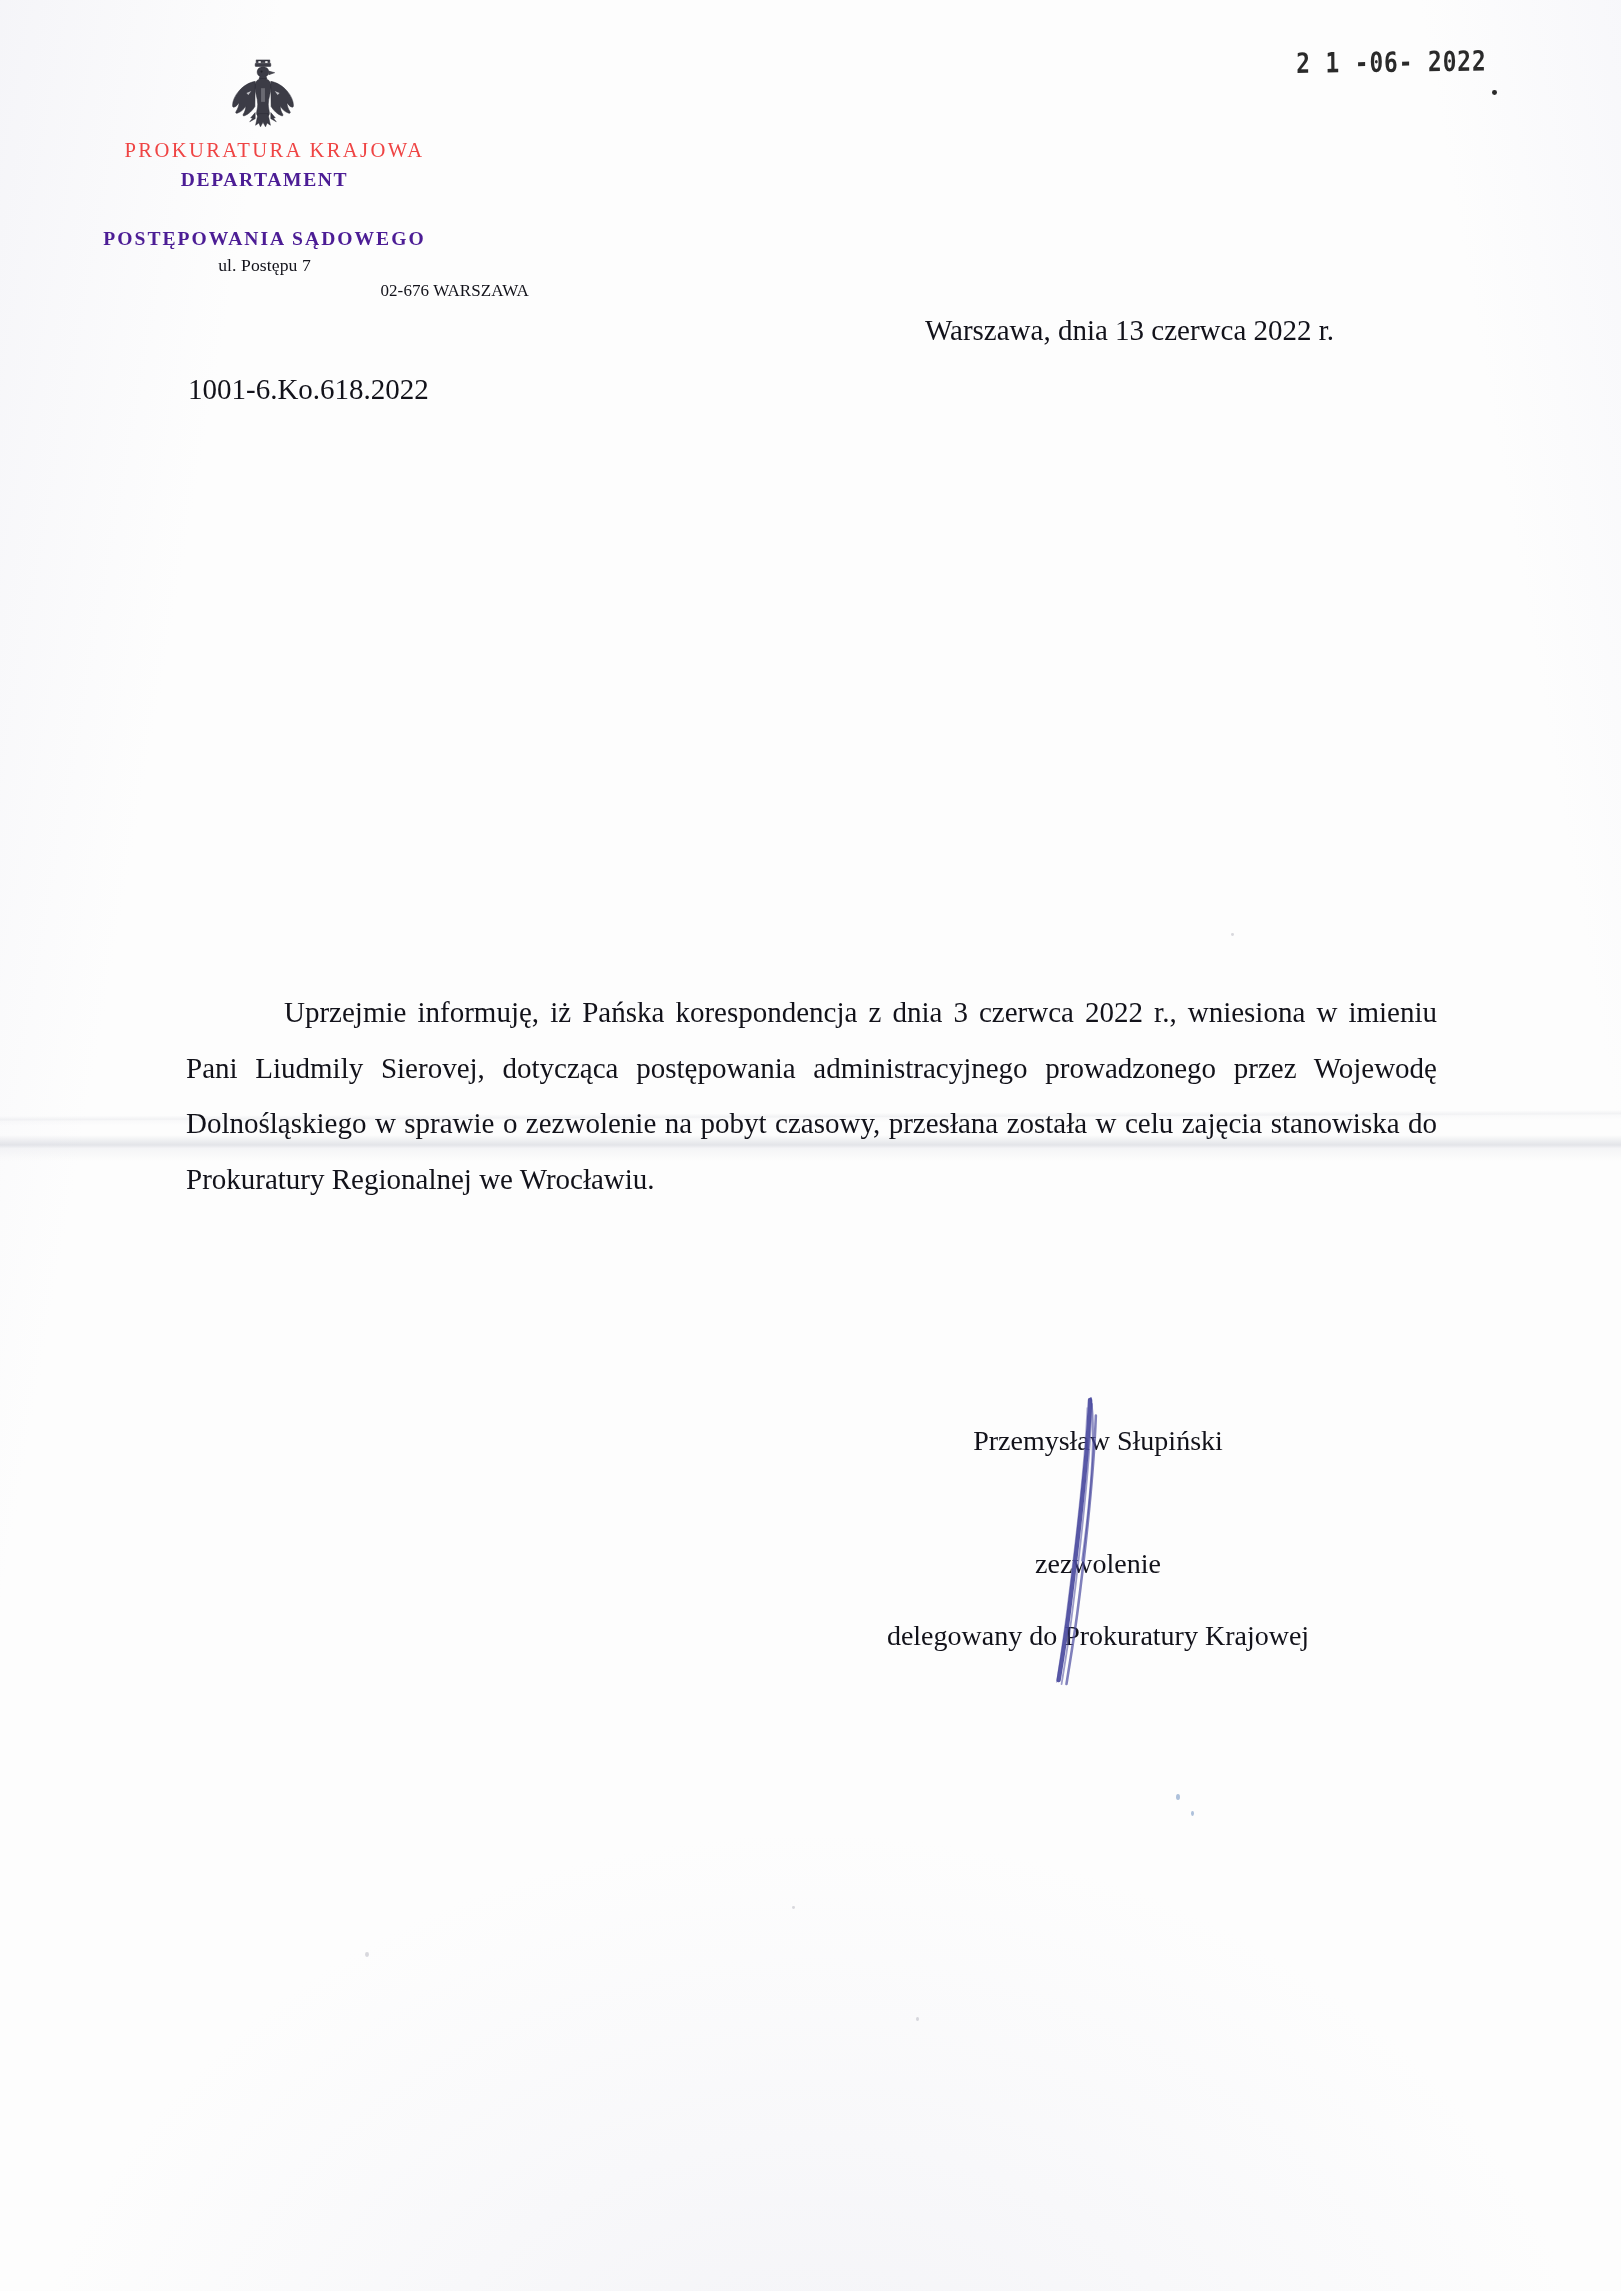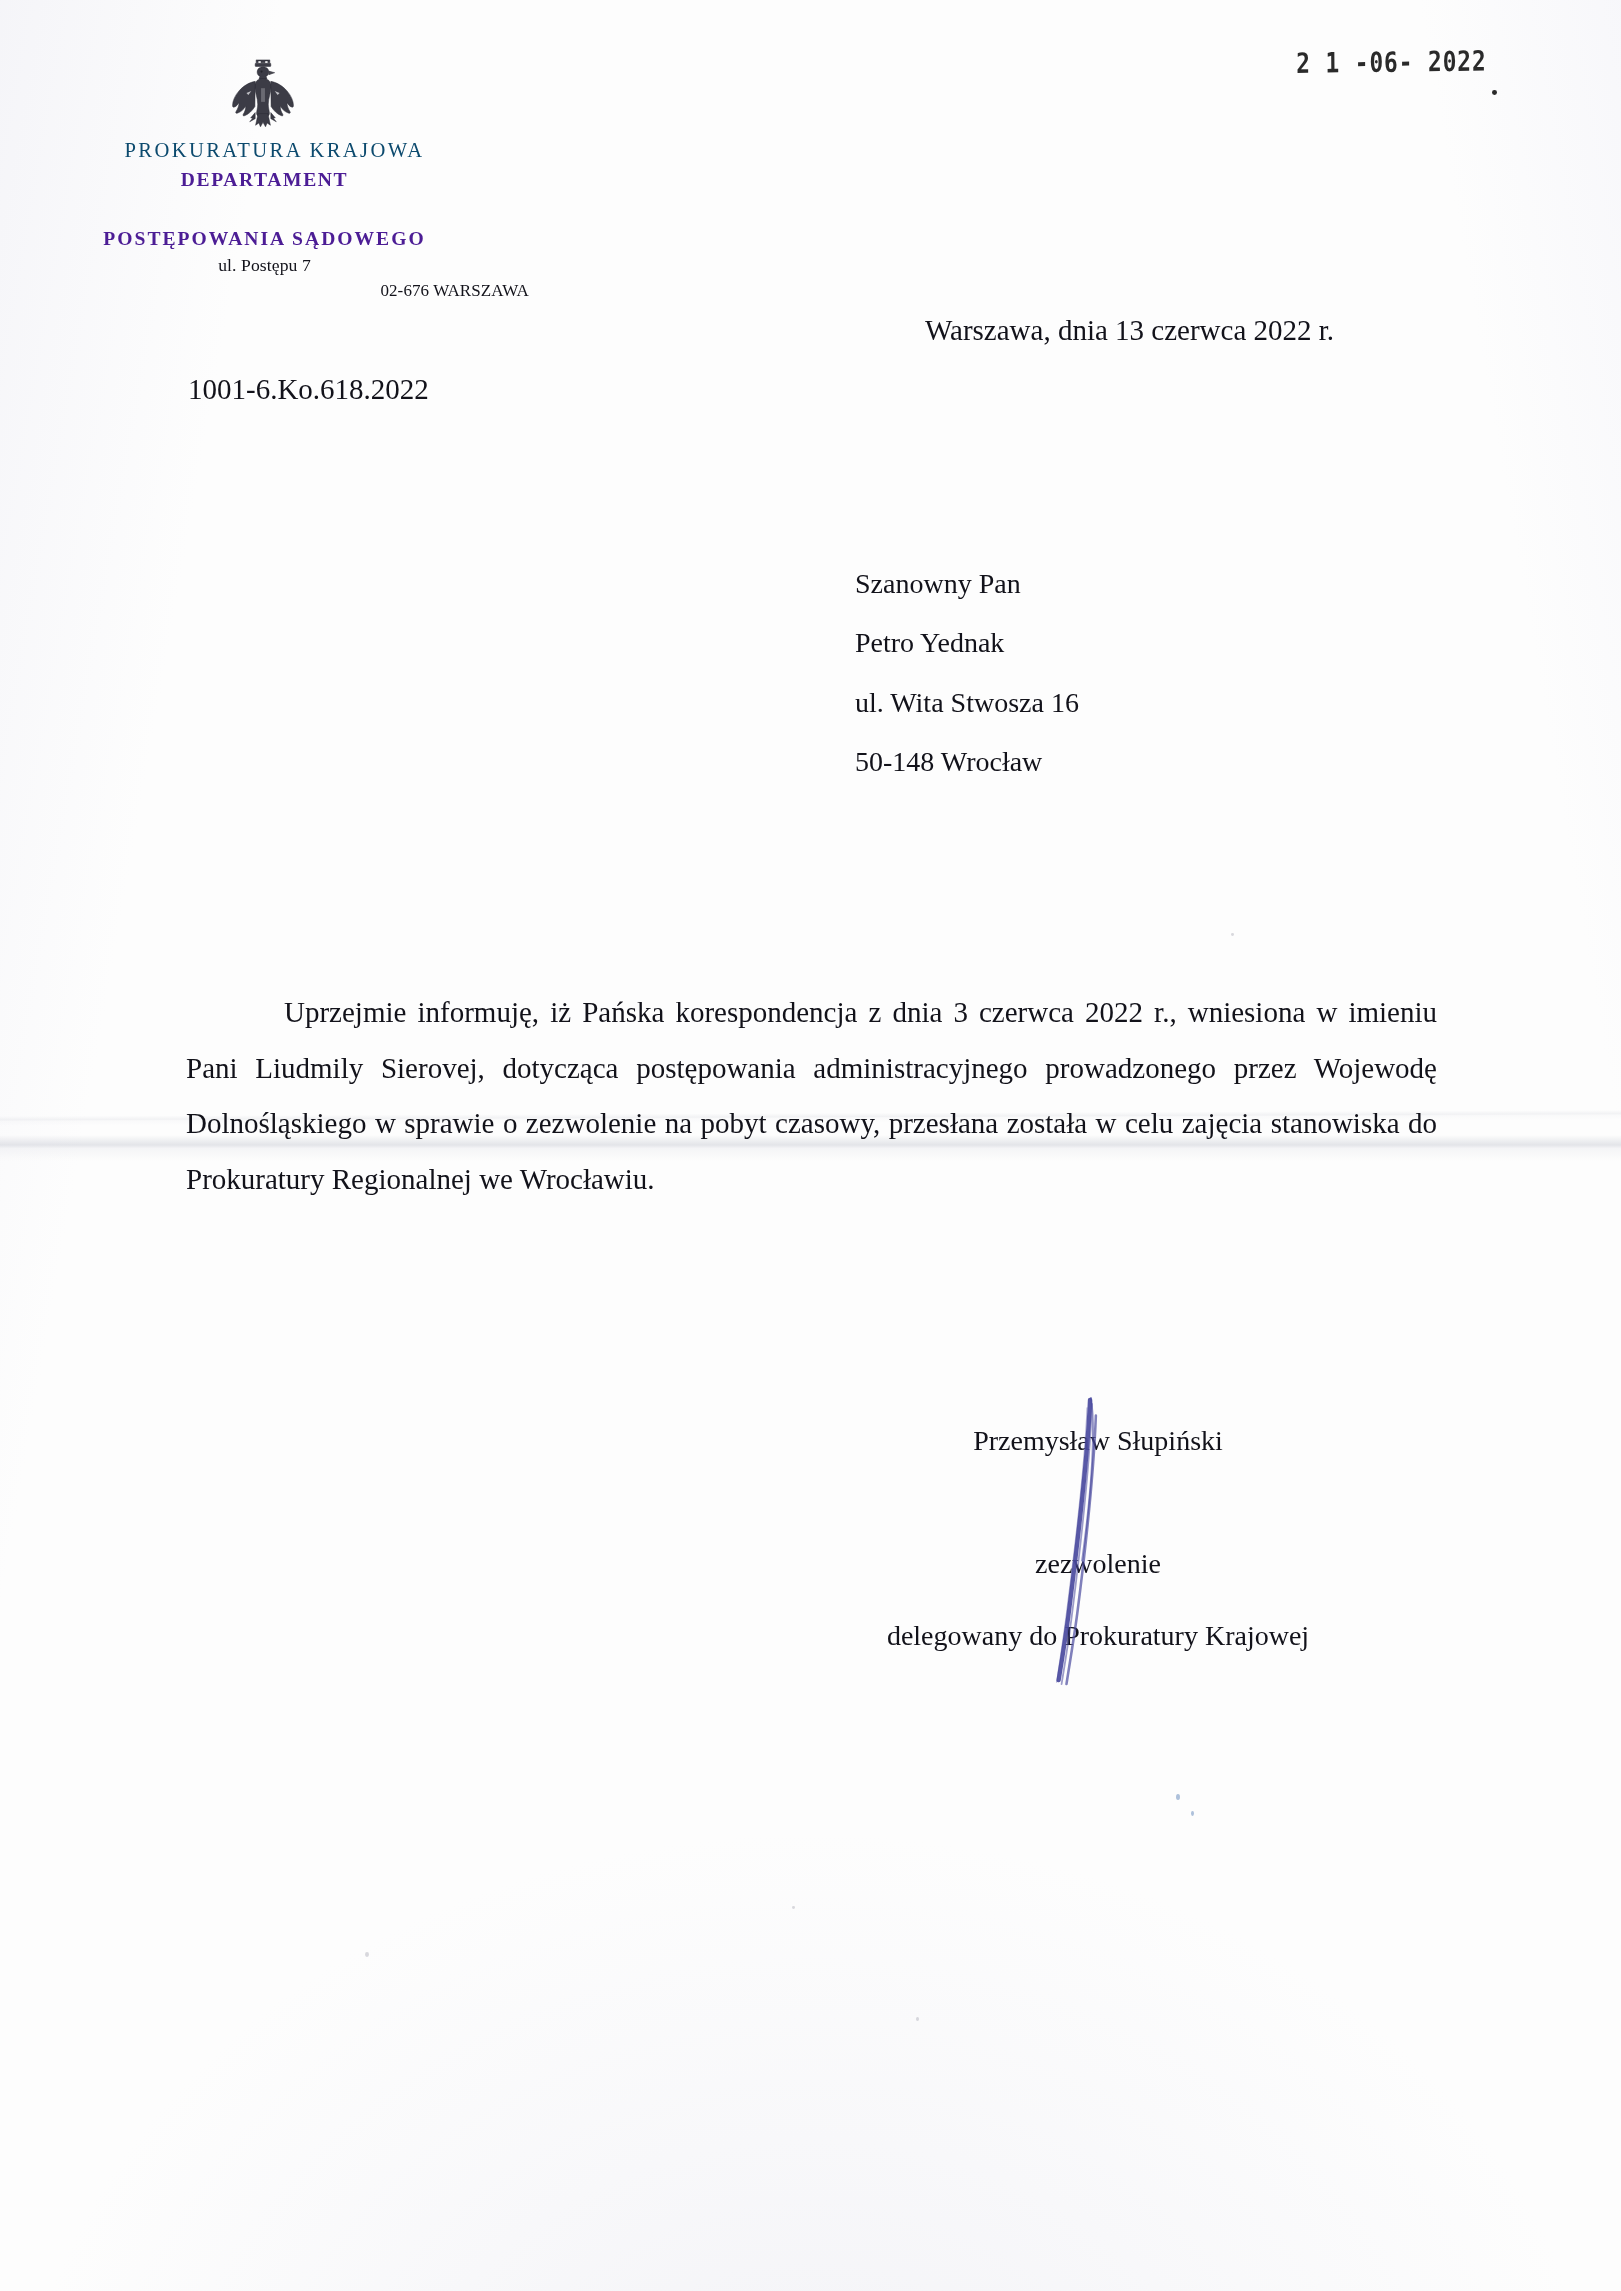--- a/index.html
+++ b/index.html
@@ -69,21 +69,21 @@
     left: 0;
     top: 137px;
     width: 529px;
     text-align: center;
     line-height: 1.34;
   }
   .lh-org {
     font-size: 20.6px;
     letter-spacing: 2.4px;
     font-weight: 400;
-    color: #0c4a6e;
+    color: #ef4444;
     margin-left: 20px;
   }
   .lh-dept, .lh-dept2 {
     font-size: 19.6px;
     font-weight: 700;
     letter-spacing: 1.6px;
     color: #4c1d95;
     margin-top: 2.9px;
   }
   .lh-dept2 { letter-spacing: 2px; margin-top: 32px; }
@@ -241,26 +241,20 @@
     <div class="lh-city">02-676 WARSZAWA</div>
   </div>
 
   <div class="date-stamp">2 1 -06- 2022</div>
   <div class="stamp-dot"></div>
 
   <div class="place-date">Warszawa, dnia 13 czerwca 2022 r.</div>
 
   <div class="case-ref">1001-6.Ko.618.2022</div>
 
-  <div class="addressee">
-    <div>Szanowny Pan</div>
-    <div>Petro Yednak</div>
-    <div>ul. Wita Stwosza 16</div>
-    <div>50-148 Wrocław</div>
-  </div>
 
   <div class="body-text">Uprzejmie informuję, iż Pańska korespondencja z dnia 3 czerwca 2022 r., wniesiona w imieniu Pani Liudmily Sierovej, dotycząca postępowania administracyjnego prowadzonego przez Wojewodę Dolnośląskiego w sprawie o zezwolenie na pobyt czasowy, przesłana została w celu zajęcia stanowiska do Prokuratury Regionalnej we Wrocławiu.</div>
 
   <div class="signature-block">
     <div class="sig-name">Przemysław Słupiński</div>
     <div class="sig-role">zezwolenie</div>
     <div class="sig-deleg">delegowany do Prokuratury Krajowej</div>
   </div>
 
   <div class="ink-signature">

